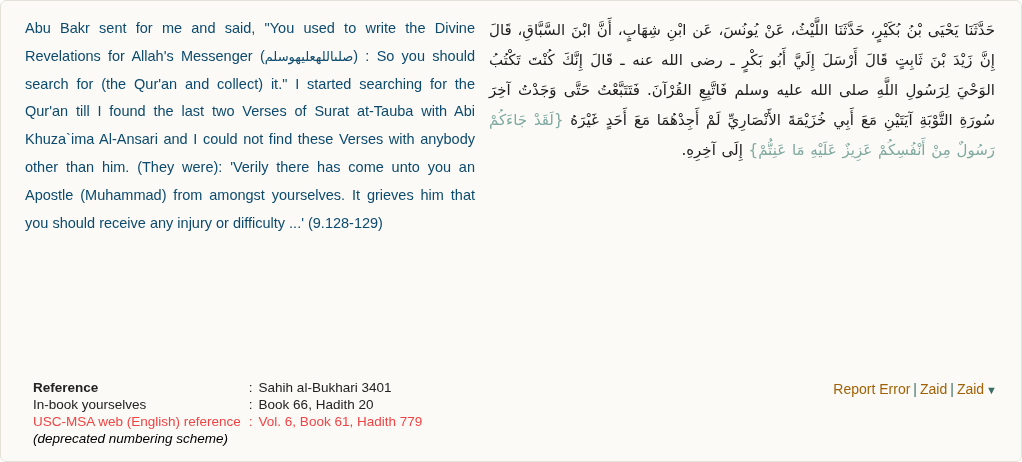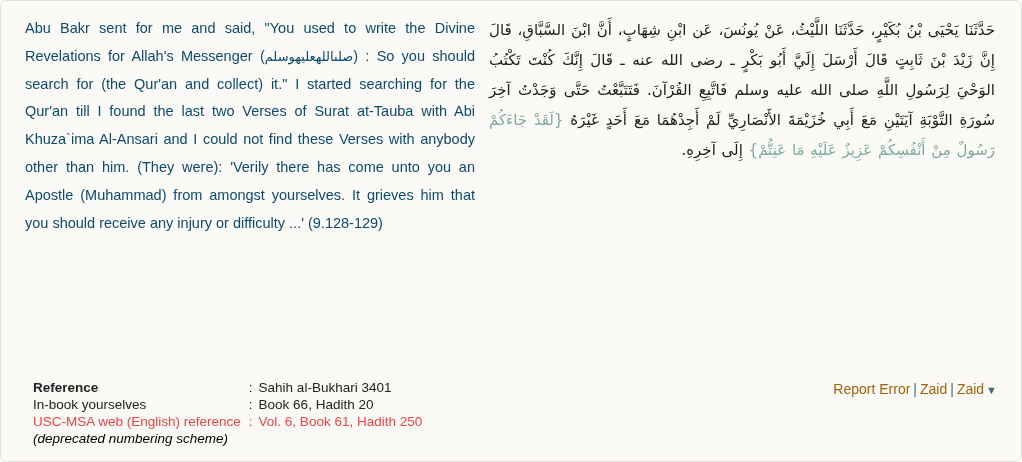--- a/index.html
+++ b/index.html
@@ -162,21 +162,21 @@
         <td>Sahih al-Bukhari 3401</td>
       </tr>
       <tr>
         <td class="ref-label">In-book yourselves</td>
         <td class="ref-colon">:</td>
         <td>Book 66, Hadith 20</td>
       </tr>
       <tr>
         <td class="ref-label ref-muted">USC-MSA web (English) reference</td>
         <td class="ref-colon ref-muted">:</td>
-        <td class="ref-muted">Vol. 6, Book 61, Hadith 250</td>
+        <td class="ref-muted">Vol. 6, Book 61, Hadith 779</td>
       </tr>
       <tr>
         <td class="ref-deprecated" colspan="3">(deprecated numbering scheme)</td>
       </tr>
     </tbody>
       </table>
 
     <div class="actions">
       <a href="#">Report Error</a><span class="sep">|</span><a href="#">Zaid</a><span class="sep">|</span><a href="#">Zaid</a><span class="caret">▼</span>
     </div>

